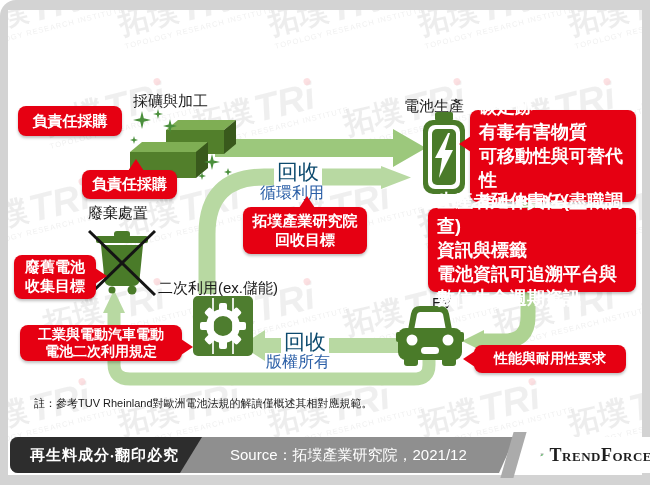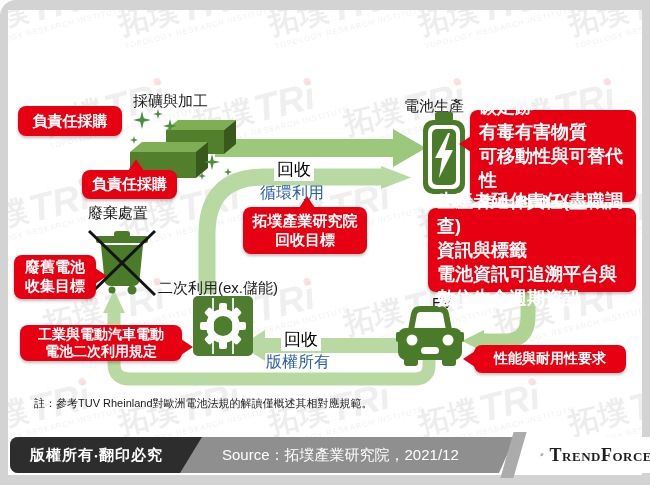--- a/index.html
+++ b/index.html
@@ -16,21 +16,21 @@
   .wm-cap{font-size:7.5px;color:#9a9a9a;letter-spacing:1px;margin-top:-4px;}
 
   .layer{position:absolute;inset:0;}
   .z1{z-index:1}
 
   .page-title{position:absolute;left:0;top:22px;width:100%;text-align:center;
       font-family:"Liberation Serif","DejaVu Serif",serif;font-weight:bold;
       font-size:24px;letter-spacing:2px;color:#b50d12;z-index:2;}
 
   .node-label{position:absolute;font-size:15px;color:#1a1a1a;z-index:2;white-space:nowrap;}
-  .flow-word{position:absolute;font-size:17px;color:#000000;z-index:2;background:#fff;padding:0 3px;white-space:nowrap;}
+  .flow-word{position:absolute;font-size:21px;color:#0c4a6e;z-index:2;background:#fff;padding:0 3px;white-space:nowrap;}
   .flow-mode{position:absolute;font-size:16px;color:#2b5fa7;z-index:2;white-space:nowrap;}
 
   .icon{position:absolute;z-index:2;}
 
   .callout{position:absolute;background:#e60012;color:#fff;font-weight:bold;
       border-radius:8px;z-index:4;box-shadow:0 2px 3px rgba(0,0,0,.25);
       display:flex;align-items:center;justify-content:center;text-align:center;
       font-size:15px;line-height:1.25;white-space:pre-line;}
   .callout.left{justify-content:flex-start;text-align:left;font-size:18px;line-height:1.35;
       padding:7px 9px;box-sizing:border-box;}
@@ -42,21 +42,21 @@
   .note{position:absolute;left:34px;top:396px;font-size:11px;color:#1a1a1a;z-index:2;}
 
   
   .footer-bar{position:absolute;left:10px;top:437px;width:630px;height:36px;z-index:5;
       border-radius:8px 0 0 8px;overflow:visible;}
   .fb-gray{position:absolute;left:0;top:0;width:505px;height:36px;background:#8f8f8f;
       clip-path:polygon(0 0,100% 0,calc(100% - 16px) 100%,0 100%);border-radius:8px 0 0 8px;}
   .fb-dark{position:absolute;left:0;top:0;width:192px;height:36px;background:#2d2d2d;
       clip-path:polygon(0 0,100% 0,calc(100% - 22px) 100%,0 100%);border-radius:8px 0 0 8px;
       color:#fff;font-size:15px;font-weight:bold;line-height:36px;padding-left:20px;box-sizing:border-box;letter-spacing:1px;}
-  .fb-source{position:absolute;left:212px;top:0;height:36px;line-height:36px;color:#fff;font-size:15px;}
+  .fb-source{position:absolute;left:220px;top:0;height:36px;line-height:36px;color:#fff;font-size:15px;}
   .fb-stripe{position:absolute;left:497px;top:-5px;width:13px;height:46px;background:#ababab;transform:skewX(-16deg);}
   .fb-logo{position:absolute;left:518px;top:0;right:-630px;height:36px;display:flex;align-items:center;gap:6px;background:#fff;padding-left:12px;width:112px;}
   .fb-brand{font-family:"Liberation Serif","DejaVu Serif",serif;font-variant:small-caps;
       font-weight:bold;font-size:18px;color:#1f1f1f;letter-spacing:.5px;}
 </style>
 </head>
 <body>
 
 <div class="stage">
   <div class="frame"></div>
@@ -236,16 +236,16 @@
     <div class="fb-stripe"></div>
     <div class="fb-logo">
       <svg width="26" height="24" viewBox="0 0 30 26">
         <polygon points="3,2 30,2 28,7 11,7" fill="#4d4d4d"></polygon>
         <polygon points="11,9 27,9 26,14 10,14" fill="#3db54a"></polygon>
         <polygon points="10,16 22,16 21,21 9,21" fill="#3db54a"></polygon>
         <polygon points="8,9 11,9 8,24 5,24" fill="#4d4d4d"></polygon>
       </svg>
       <span class="fb-brand">TrendForce</span>
     </div>
-    <div class="fb-dark">版權所有‧翻印必究</div>
+    <div class="fb-dark">再生料成分‧翻印必究</div>
     <div class="fb-source">Source：拓墣產業研究院，2021/12</div>
   </div>
 </div>
 
 </body></html>

